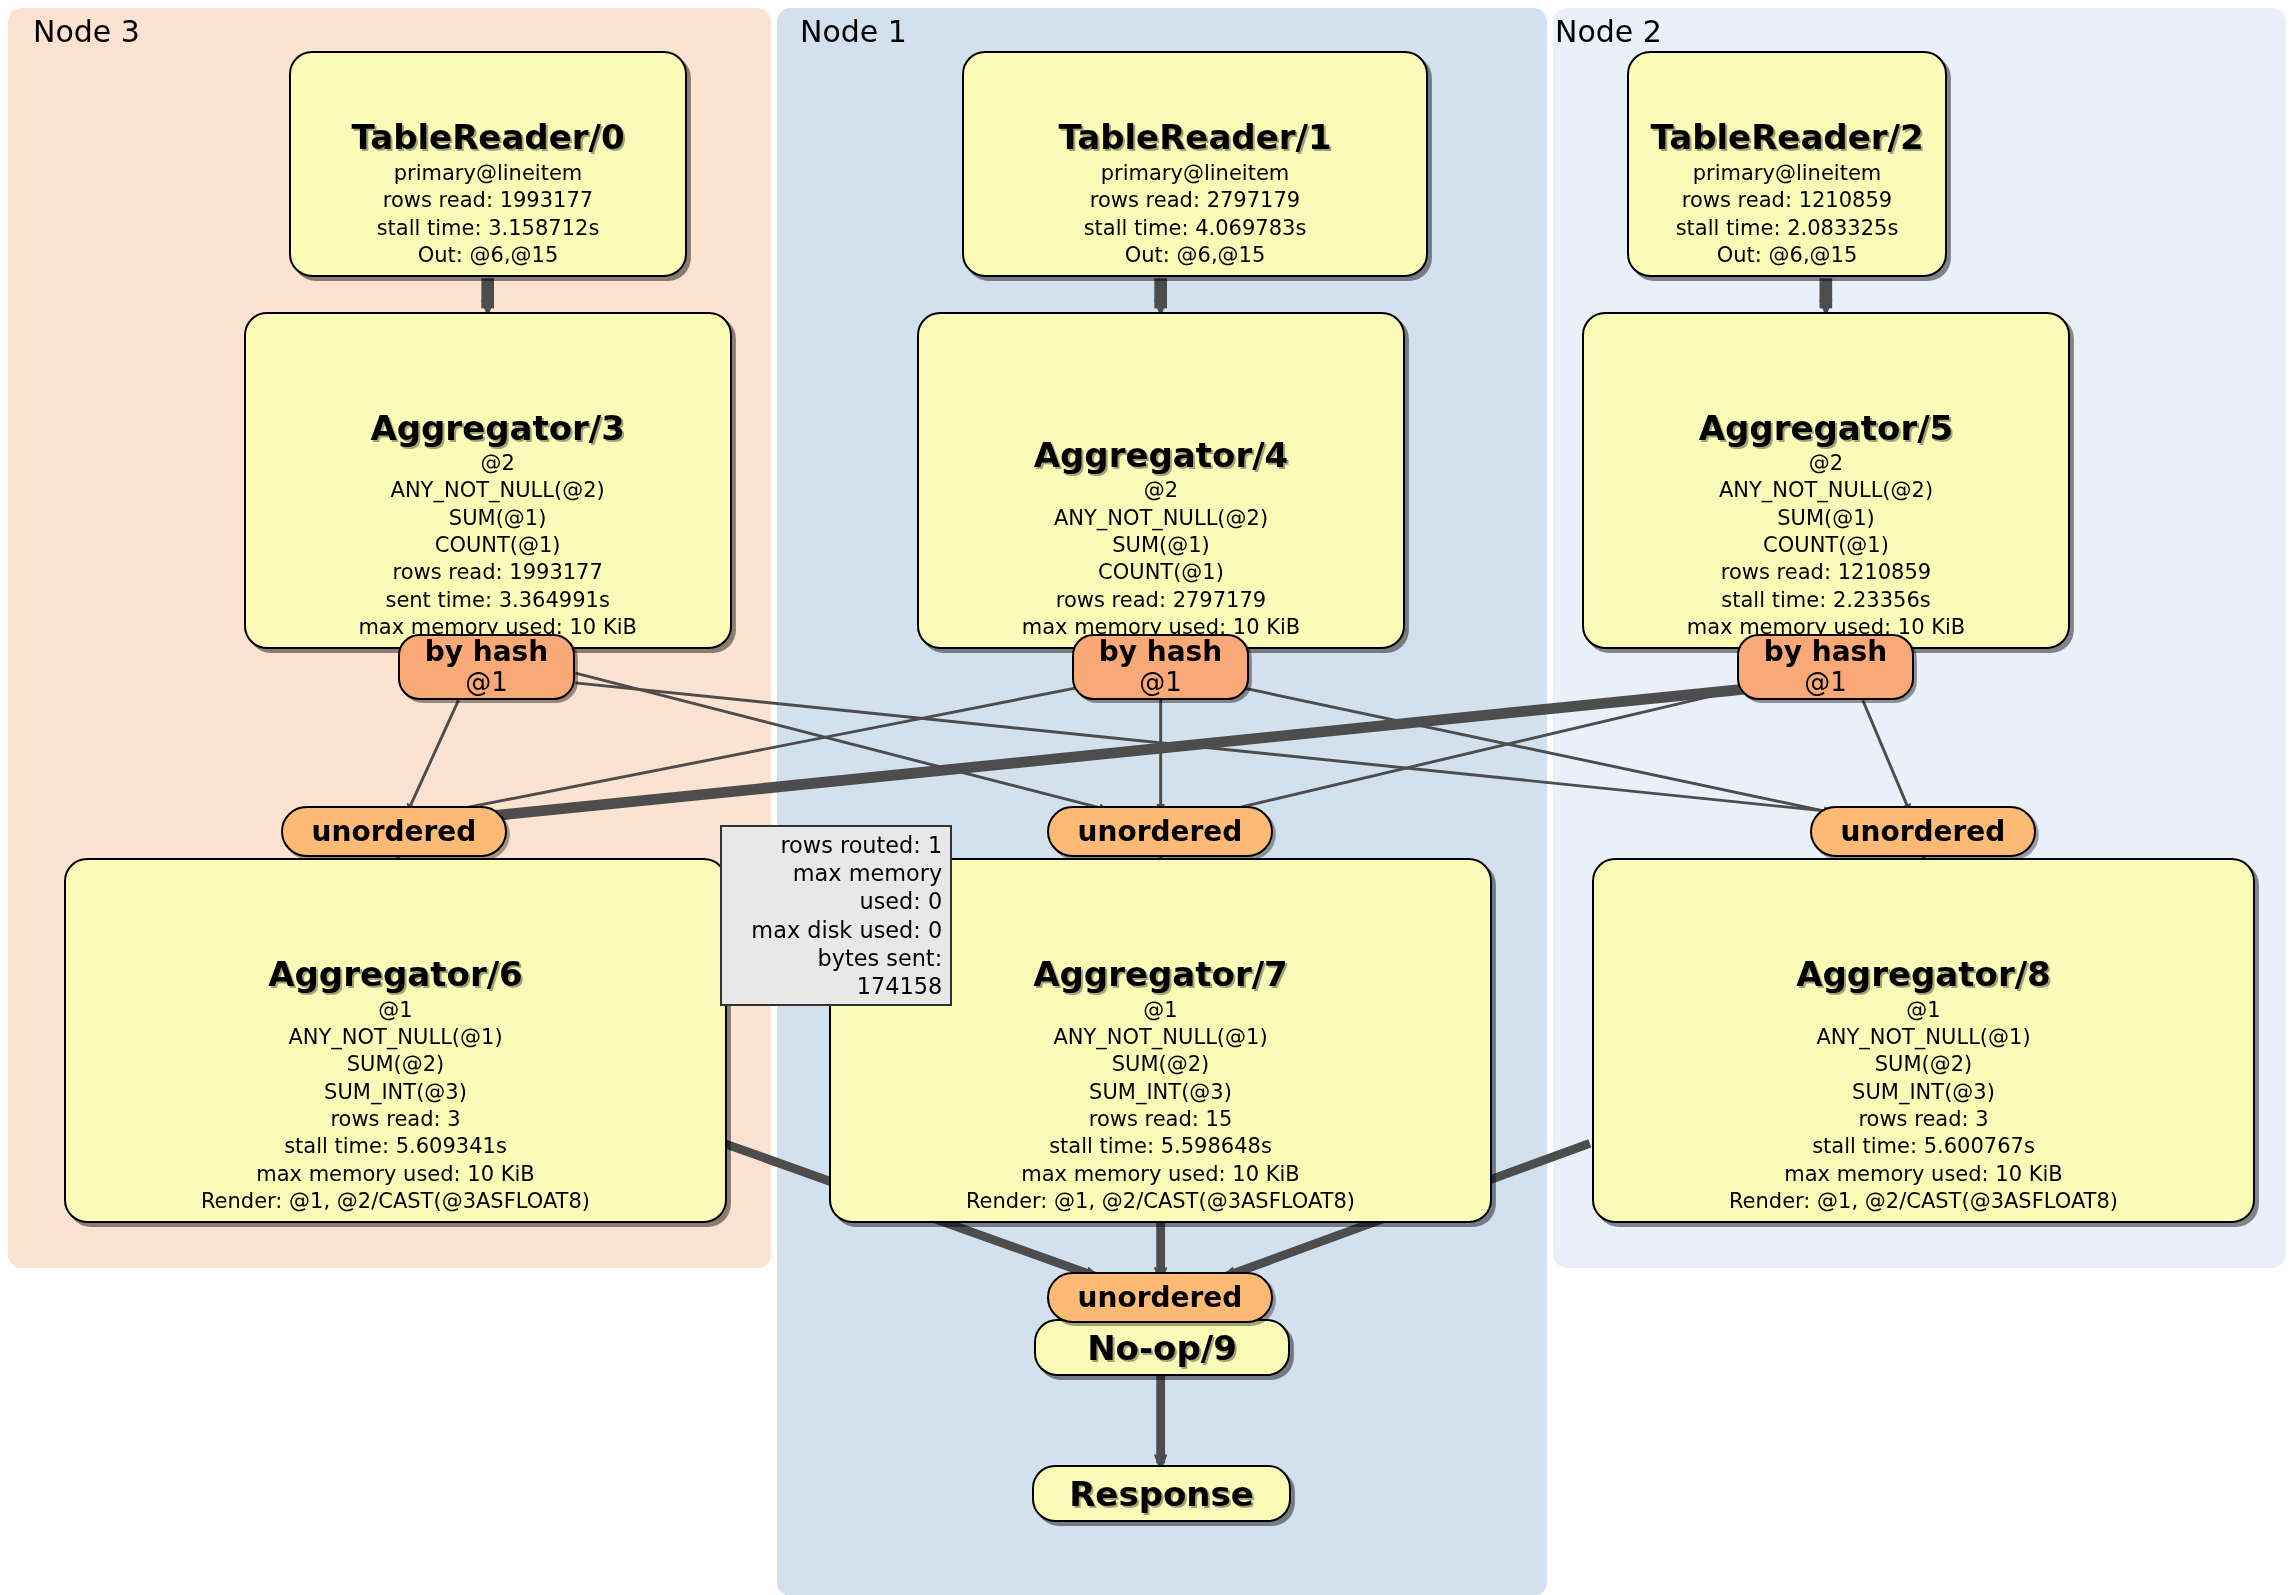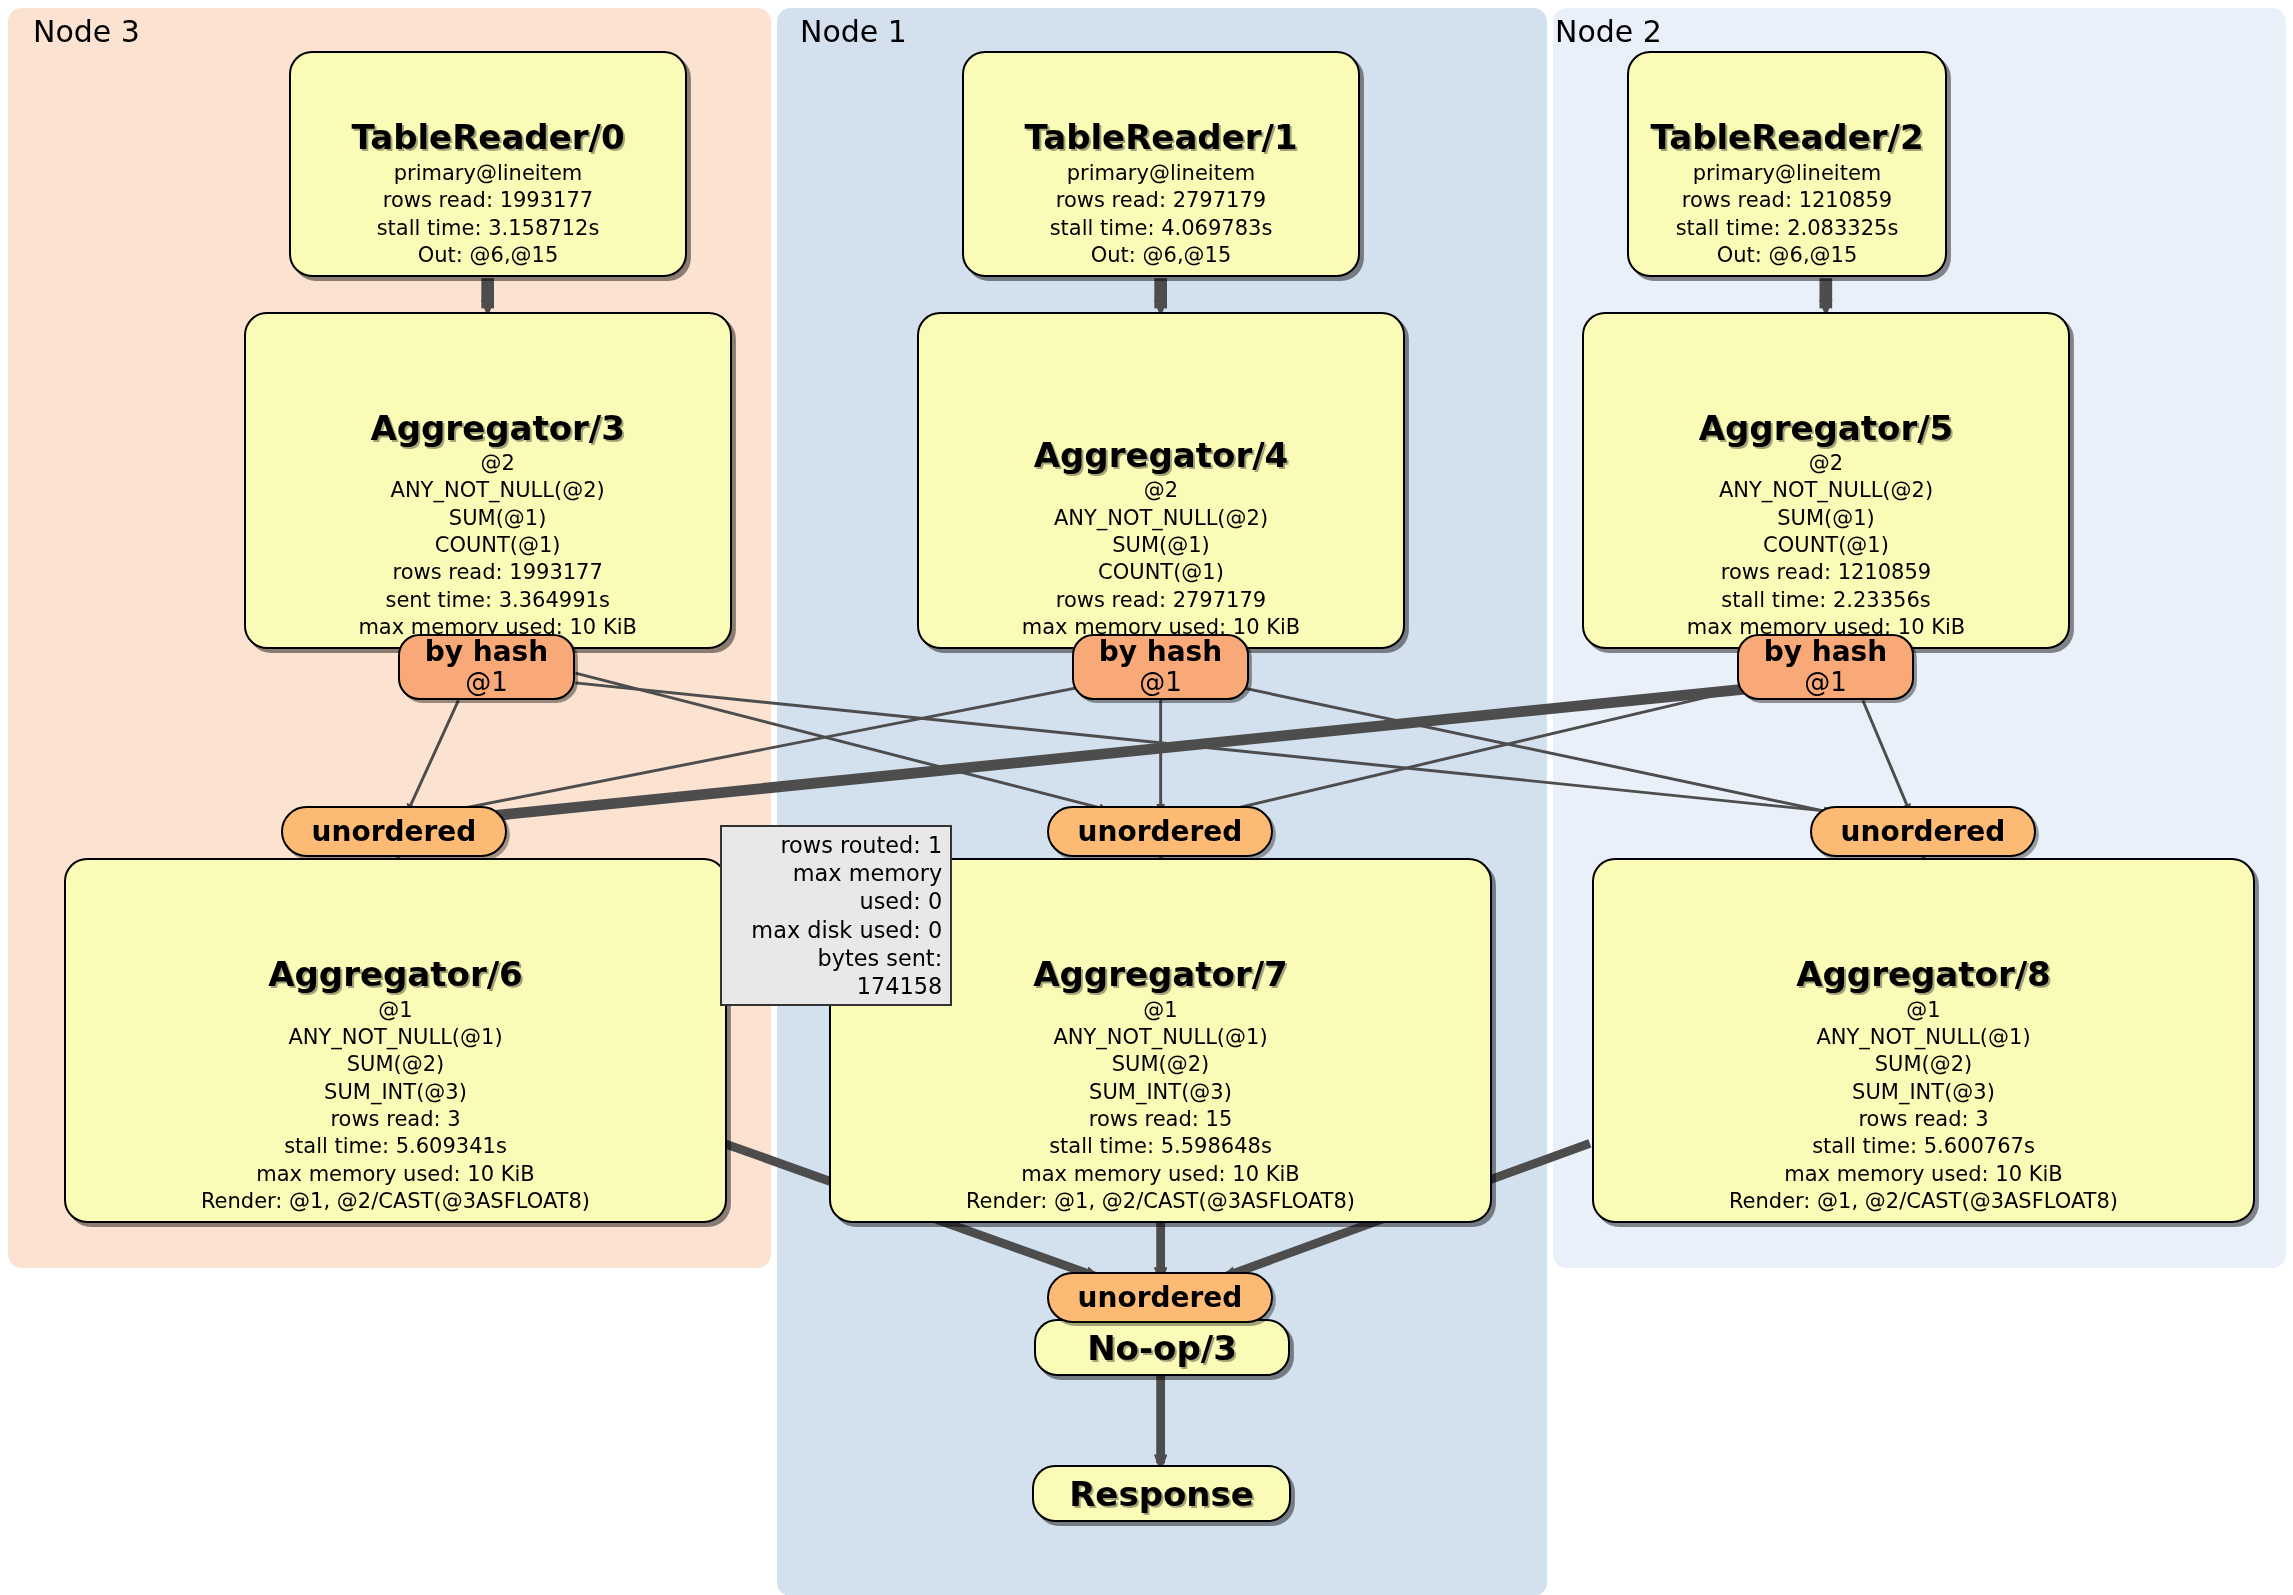--- a/index.html
+++ b/index.html
@@ -134,21 +134,21 @@
   </svg>
 
   <div class="node" style="left:289px;top:51px;width:398px;height:226px;">
     <div class="title">TableReader/0</div>
     <div class="line">primary@lineitem</div>
     <div class="line">rows read: 1993177</div>
     <div class="line">stall time: 3.158712s</div>
     <div class="line">Out: @6,@15</div>
   </div>
 
-  <div class="node" style="left:962px;top:51px;width:398px;height:226px;">
+  <div class="node" style="left:962px;top:51px;width:466px;height:226px;">
     <div class="title">TableReader/1</div>
     <div class="line">primary@lineitem</div>
     <div class="line">rows read: 2797179</div>
     <div class="line">stall time: 4.069783s</div>
     <div class="line">Out: @6,@15</div>
   </div>
 
   <div class="node" style="left:1627px;top:51px;width:320px;height:226px;">
     <div class="title">TableReader/2</div>
     <div class="line">primary@lineitem</div>
@@ -247,21 +247,21 @@
   <div class="tooltip" style="left:720px;top:825px;width:232px;">
     <div>rows routed: 1</div>
     <div>max memory used: 0</div>
     <div>max disk used: 0</div>
     <div>bytes sent: 174158</div>
   </div>
 
   <div class="sync" style="left:1047px;top:1272px;width:226px;height:51px;">unordered</div>
 
   <div class="node compact" style="left:1034px;top:1319px;width:256px;height:57px;">
-    <div class="title">No-op/3</div>
+    <div class="title">No-op/9</div>
   </div>
 
   <div class="node compact" style="left:1032px;top:1465px;width:259px;height:57px;">
     <div class="title">Response</div>
   </div>
 
 </div>
 
 
 </body></html>

